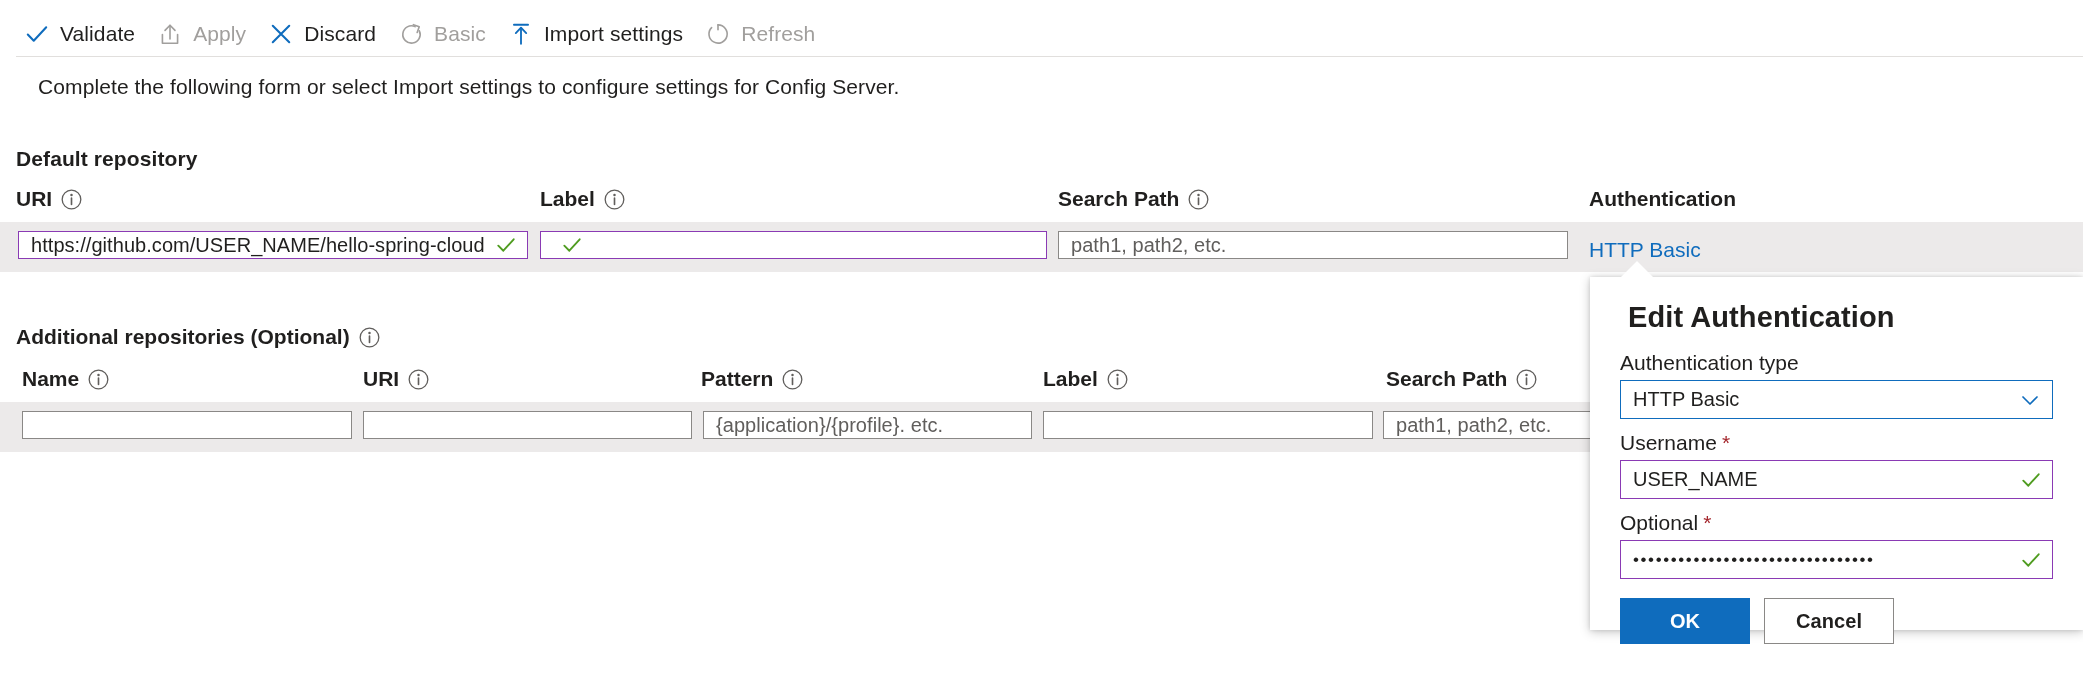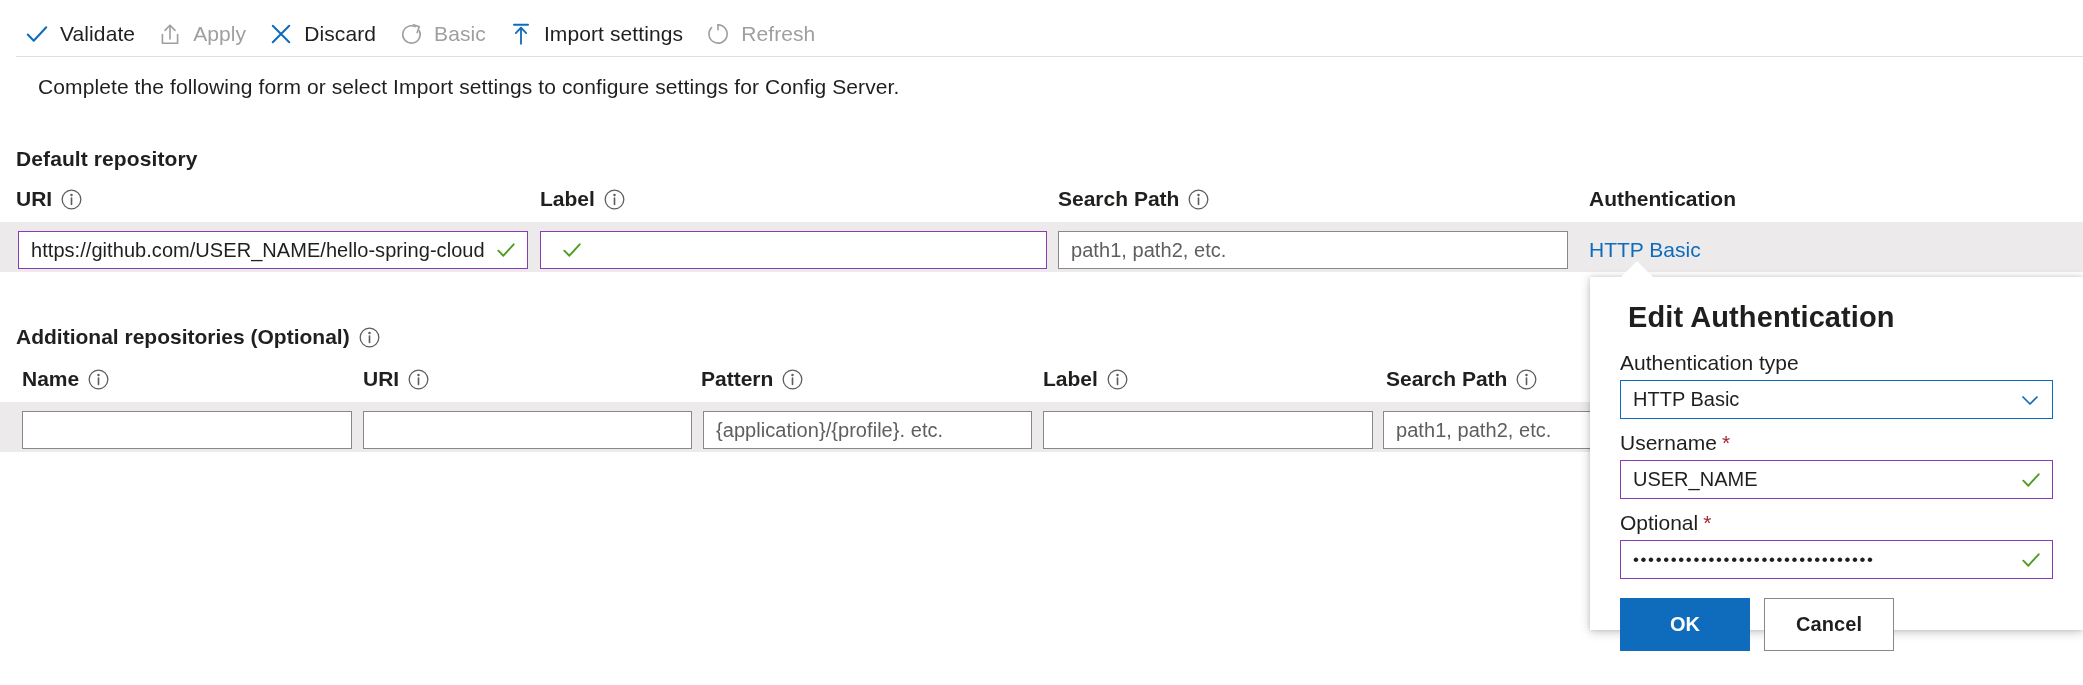--- a/index.html
+++ b/index.html
@@ -57,21 +57,21 @@
   }
 
   
   .row-band {
     position: absolute; background: #eceaea;
   }
   #band-default { left: 0; top: 222px; width: 2083px; height: 50px; }
   #band-additional { left: 0; top: 402px; width: 2083px; height: 50px; }
 
   .field {
-    position: absolute; height: 38px; background: #ffffff;
+    position: absolute; height: 28px; background: #ffffff;
     border: 1px solid #8a8886; display: flex; align-items: center;
     padding: 0 10px 0 12px;
   }
   .field.valid { border: 1px solid #8a3ab4; }
   .field input {
     flex: 1 1 auto; border: 0; outline: 0; background: transparent;
     font-family: "Liberation Sans", sans-serif;
     font-size: 20px; color: #201f1e; padding: 0; min-width: 0;
     letter-spacing: .05px;
   }
@@ -119,21 +119,21 @@
     font-size: 20px; color: #201f1e; padding: 0; min-width: 0;
   }
   .co-value { flex: 1 1 auto; font-size: 20px; color: #201f1e; }
   .chev { width: 24px; height: 24px; flex: 0 0 24px; display: block; }
   .dots {
     flex: 1 1 auto; font-size: 17px; color: #201f1e; letter-spacing: 1.6px;
     white-space: nowrap; overflow: hidden; line-height: 1;
   }
   .btn-row { display: flex; gap: 14px; margin-top: 19px; }
   .btn {
-    height: 53px; min-width: 130px; padding: 0 18px;
+    height: 46px; min-width: 130px; padding: 0 18px;
     font-family: "Liberation Sans", sans-serif;
     font-size: 20px; cursor: pointer; display: flex;
     align-items: center; justify-content: center; letter-spacing: .1px;
   }
   .btn-primary { background: #0f6cbd; color: #ffffff; border: 1px solid #0f6cbd; font-weight: bold; }
   .btn-default { background: #ffffff; color: #201f1e; border: 1px solid #8a8886; font-weight: bold; }
 </style>
 </head>
 <body>
 

